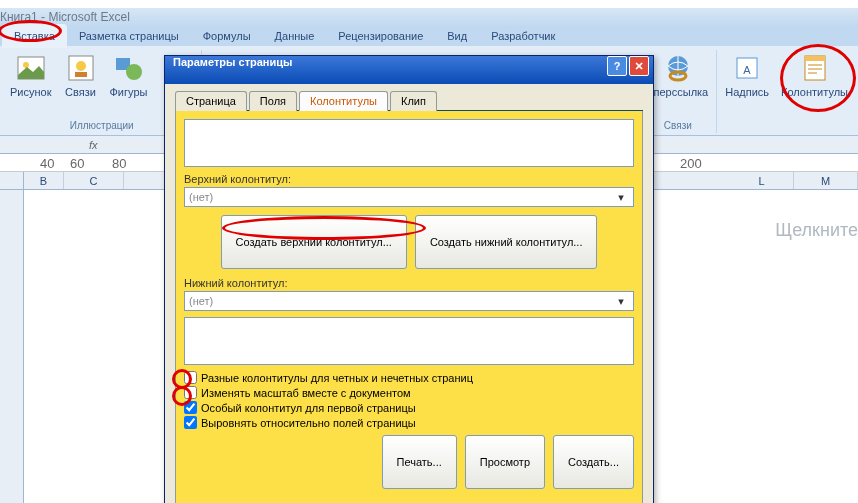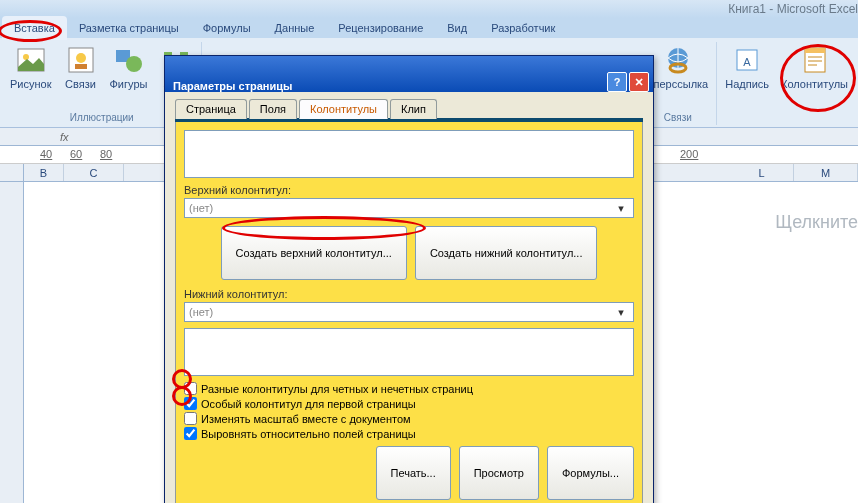--- a/index.html
+++ b/index.html
@@ -1,56 +1,56 @@
 <!DOCTYPE html>
 <html><head>
 <meta charset="utf-8">
 <style>
 * { margin: 0; padding: 0; box-sizing: border-box; font-family: Tahoma, sans-serif; font-size: 11px; }
 body { background: #fff; width: 858px; height: 503px; overflow: hidden; position: relative; }
 
-.titlebar { height: 18px; background: linear-gradient(#d7e6f5, #c1d9f0); text-align: right; line-height: 18px; color: #6a7a8a; font-size: 12px; }
+.titlebar { height: 18px; background: linear-gradient(#d7e6f5, #c1d9f0); text-align: left; line-height: 18px; color: #6a7a8a; font-size: 12px; margin-top: 8px; }
 
 .menubar { height: 20px; background: #c1d9f0; display: flex; align-items: center; padding: 0 2px; gap: 0; }
 .menubar .tab { padding: 6px 12px; color: #2a4a7c; cursor: pointer; }
 .menubar .tab.active { background: #e8f0fa; border-radius: 4px 4px 0 0; }
 
 .ribbon { height: 90px; background: #e3edf7; border-bottom: 1px solid #a8c0de; display: flex; padding: 4px 2px 2px; }
 .ribbon-group { display: flex; flex-direction: column; align-items: center; padding: 0 4px; border-right: 1px solid #c4d6ea; }
 .ribbon-items { display: flex; gap: 4px; flex: 1; align-items: flex-start; }
 .ribbon-btn { display: flex; flex-direction: column; align-items: center; padding: 2px 4px; cursor: pointer; min-width: 42px; }
 .ribbon-btn .icon { width: 32px; height: 32px; display: flex; align-items: center; justify-content: center; }
 .ribbon-btn .lbl { color: #2a4a7c; text-align: center; margin-top: 2px; }
 .ribbon-group-label { color: #5a7aa0; font-size: 10px; padding: 2px; }
 
 .formula-bar { height: 18px; background: #e8eef5; border-bottom: 1px solid #9db6d4; display: flex; align-items: center; }
-.fx-label { font-style: italic; color: #666; padding: 0 8px 0 60px; }
+.fx-label { font-style: italic; color: #666; padding: 0 8px 0 60px; margin-left: 29px; }
 
 .ruler { height: 18px; background: #fff; border-bottom: 1px solid #ccc; position: relative; }
-.ruler-mark { position: absolute; font-size: 11px; color: #666; top: 2px; text-decoration: underline; }
+.ruler-mark { position: absolute; font-size: 13px; color: #666; top: 2px; }
 
 .col-headers { height: 18px; background: #e8eef5; display: flex; border-bottom: 1px solid #9db6d4; }
 .row-head-spacer { width: 24px; border-right: 1px solid #9db6d4; background: #e8eef5; }
 .col-h { width: 64px; border-right: 1px solid #c2d0e0; text-align: center; color: #2a4a7c; line-height: 18px; }
 
 .sheet-area { display: flex; height: 340px; }
 .row-headers { width: 24px; background: #e8eef5; border-right: 1px solid #9db6d4; }
 .cells { flex: 1; background: #fff; position: relative; }
 .cells-right { position: absolute; right: 0; top: 30px; font-size: 18px; color: #b0b8c0; }
 
 
 .dialog { position: absolute; left: 164px; top: 55px; width: 490px; background: #ece9d8; border: 1px solid #0a246a; box-shadow: 2px 2px 6px rgba(0,0,0,0.3); }
-.dlg-title { height: 36px; background: linear-gradient(#3b78d8, #0a4bb5); color: #fff; display: flex; align-items: flex-end; padding: 0 4px; font-weight: bold; }
+.dlg-title { height: 28px; background: linear-gradient(#3b78d8, #0a4bb5); color: #fff; display: flex; align-items: flex-start; padding: 0 4px; font-weight: bold; }
 .dlg-title .t { flex: 1; padding-left: 4px; }
 .dlg-title .btn { width: 20px; height: 20px; margin-left: 2px; border: 1px solid #fff; border-radius: 2px; display: flex; align-items: center; justify-content: center; cursor: pointer; font-weight: bold; }
 .dlg-help { background: #4a8ae0; color: #fff; }
 .dlg-close { background: #e04a3a; color: #fff; }
 
 .dlg-body { padding: 6px 10px 10px; }
-.tabstrip { display: flex; border-bottom: 4px solid #0c4a6e; }
+.tabstrip { display: flex; border-bottom: 1px solid #0c4a6e; }
 .tabstrip .t { padding: 3px 10px; border: 1px solid #919b9c; border-bottom: none; background: #ece9d8; margin-right: 2px; cursor: pointer; border-radius: 3px 3px 0 0; position: relative; top: 1px; }
 .tabstrip .t.active { background: #fcfcfe; border-bottom: 1px solid #fcfcfe; color: #c85a00; }
 
 .panel { background: #fde047; border: 1px solid #919b9c; border-top: none; padding: 8px; }
 .preview-box { border: 1px solid #7f9db9; background: #fff; height: 48px; margin-bottom: 6px; }
 .field-label { color: #333; margin: 4px 0 2px; }
 .combo { width: 100%; height: 20px; border: 1px solid #7f9db9; background: #fff; color: #888; padding: 0 4px; display: flex; align-items: center; justify-content: space-between; }
 .combo .arrow { width: 16px; text-align: center; color: #333; }
 
 .btn-row { display: flex; justify-content: center; gap: 8px; margin: 8px 0; }
@@ -174,21 +174,21 @@
   </div>
 </div>
 
 <div class="formula-bar">
   <span class="fx-label">fx</span>
 </div>
 
 <div class="ruler">
   <span class="ruler-mark" style="left:40px">40</span>
   <span class="ruler-mark" style="left:70px">60</span>
-  <span class="ruler-mark" style="left:100px">80</span>
+  <span class="ruler-mark" style="left:112px">80</span>
   <span class="ruler-mark" style="left:680px">200</span>
 </div>
 
 <div class="col-headers">
   <div class="row-head-spacer"></div>
   <div class="col-h" style="width:40px">B</div>
   <div class="col-h" style="width:60px">C</div>
   <div style="flex:1"></div>
   <div class="col-h">L</div>
   <div class="col-h">M</div>
@@ -230,36 +230,36 @@
         <span>(нет)</span>
         <span class="arrow">▾</span>
       </div>
       <div class="preview-box" style="margin-top:6px"></div>
 
       <div class="check-row">
         <input type="checkbox" style="">
         <span>Разные колонтитулы для четных и нечетных страниц</span>
       </div>
       <div class="check-row">
+        <input type="checkbox" style="">
+        <span>Изменять масштаб вместе с документом</span>
+      </div>
+      <div class="check-row">
         <input type="checkbox" checked="" style="">
         <span>Особый колонтитул для первой страницы</span>
-      </div>
-      <div class="check-row">
-        <input type="checkbox" style="">
-        <span>Изменять масштаб вместе с документом</span>
       </div>
       <div class="check-row">
         <input type="checkbox" checked="" style="">
         <span>Выровнять относительно полей страницы</span>
       </div>
 
       <div class="btn-row" style="justify-content:flex-end; margin-top:6px">
         <button class="win-btn">Печать...</button>
         <button class="win-btn">Просмотр</button>
-        <button class="win-btn">Формулы...</button>
+        <button class="win-btn">Создать...</button>
       </div>
     </div>
   </div>
   <div class="bottom-btns">
     <button class="win-btn" style="min-width:72px">ОК</button>
     <button class="win-btn" style="min-width:72px">Отмена</button>
   </div>
 </div>
 
 <div class="anno" style="left:-2px; top:20px; width:64px; height:22px"></div>

